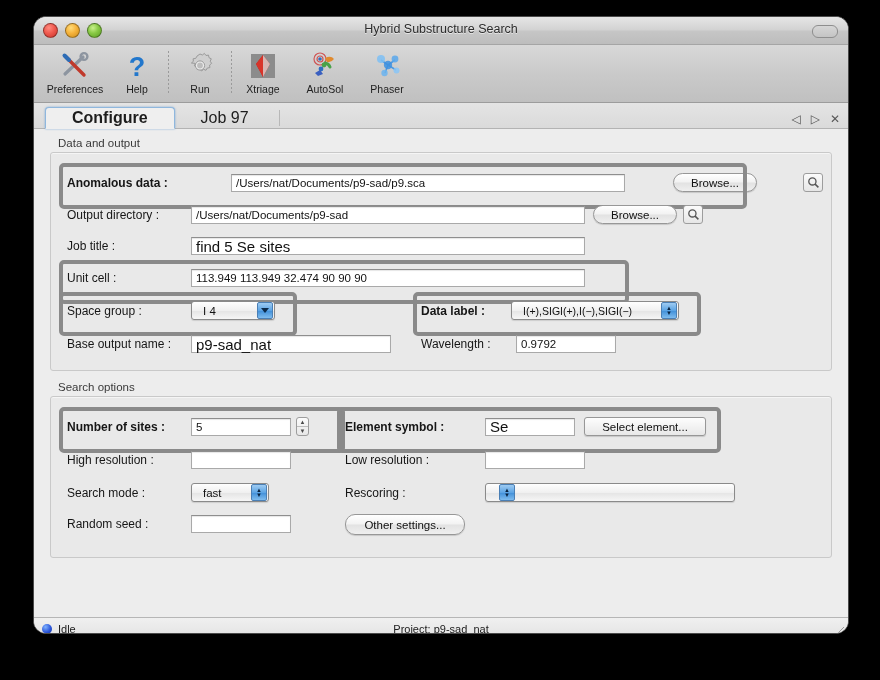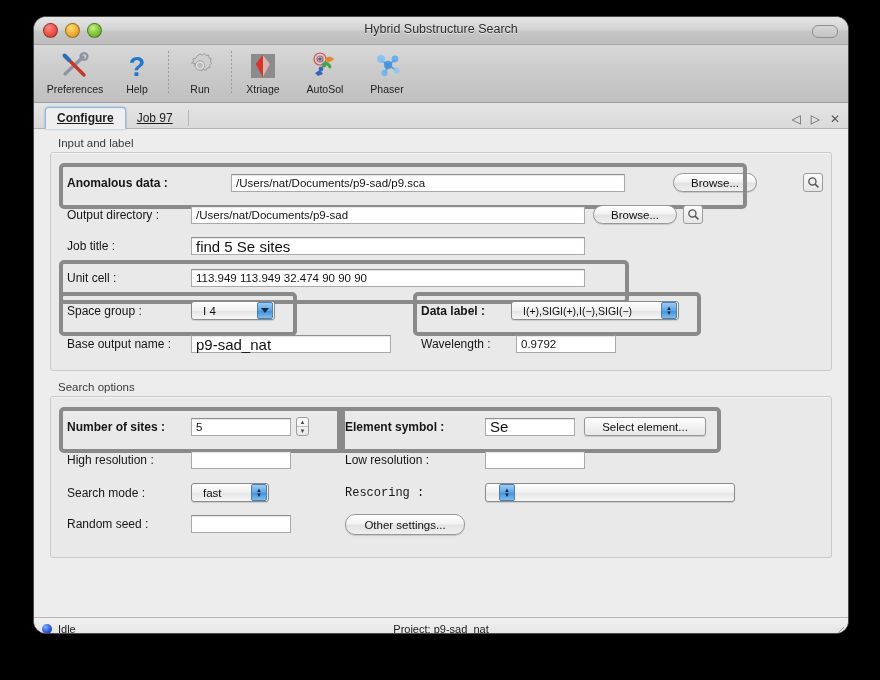--- a/index.html
+++ b/index.html
@@ -31,22 +31,22 @@
     border-bottom:1px solid #9c9c9c;}
   .tbitem{width:62px;display:flex;flex-direction:column;align-items:center;gap:1px;padding-top:2px;}
   .tbicon{width:32px;height:32px;display:flex;align-items:center;justify-content:center;}
   .tblabel{font-size:10.5px;color:#1e1e1e;}
   .tbsep{width:1px;height:42px;margin-top:3px;
      background:repeating-linear-gradient(to bottom,#9a9a9a 0 2px,transparent 2px 4px);}
 
   
   .tabstrip{height:25px;display:flex;align-items:flex-end;padding-left:11px;position:relative;
     background:linear-gradient(to bottom,#e4e4e4,#dadada);border-bottom:1px solid #b3b3b3;}
-  .tab{height:20px;padding:0 11px;display:flex;align-items:center;font-size:12px;color:#1d1d1d;
-    border-radius:4px 4px 0 0;text-decoration:underline;}
+  .tab{height:20px;padding:0 26px;display:flex;align-items:center;font-size:16px;color:#1d1d1d;
+    border-radius:4px 4px 0 0;}
   .tab.sel{background:#efefef;border:1px solid #8fb7dd;border-bottom:1px solid #efefef;
      font-weight:bold;box-shadow:0 0 2px rgba(90,150,210,.8);margin-bottom:-1px;}
   .tabdiv{width:1px;height:16px;background:#b8b8b8;margin:0 4px 2px 4px;}
   .tabctl{position:absolute;right:8px;bottom:3px;display:flex;gap:10px;align-items:center;color:#575757;}
   .tabctl span{font-size:12px;line-height:1;cursor:default;}
 
   
   .content{height:calc(616px - 27px - 54px - 25px - 22px);background:#ededed;
      padding:8px 16px 0 16px;box-sizing:border-box;}
   .grouplabel{font-size:11.5px;color:#3a3a3a;margin:0 0 3px 8px;}
@@ -217,21 +217,21 @@
     <div class="tabdiv"></div>
     <div class="tabctl">
       <span>◁</span>
       <span>▷</span>
       <span>✕</span>
     </div>
   </div>
 
   <div class="content">
 
-    <div class="grouplabel">Input and label</div>
+    <div class="grouplabel">Data and output</div>
     <div class="panel io">
 
       <div class="row" style="left:16px;top:20px;gap:40px;">
         <div class="lbl b" style="width:124px;">Anomalous data :</div>
         <div class="tfield" style="width:394px;">/Users/nat/Documents/p9-sad/p9.sca</div>
         <div class="btn" style="margin-left:8px;width:84px;">Browse...</div>
         <div class="iconbtn" style="margin-left:6px;">
           <svg width="13" height="13" viewBox="0 0 13 13">
                 <circle cx="5.4" cy="5.4" r="3.6" fill="none" stroke="#555" stroke-width="1.3"></circle>
                 <line x1="8.1" y1="8.1" x2="11.4" y2="11.4" stroke="#555" stroke-width="1.5"></line>
@@ -330,21 +330,21 @@
         <div class="lbl" style="width:124px;">Search mode :</div>
         <div class="popup" style="width:78px;">
           <div class="txt">fast</div>
           <div class="pbtn">
             <div class="a">▲</div>
                 <div class="a">▼</div>
           </div>
         </div>
       </div>
       <div class="row" style="left:294px;top:86px;">
-        <div class="lbl" style="width:140px;font-family:Liberation Mono, monospace;">Rescoring :</div>
+        <div class="lbl" style="width:140px;">Rescoring :</div>
         <div class="popup" style="width:250px;">
           <div class="pbtn">
             <div class="a">▲</div>
                 <div class="a">▼</div>
           </div>
         </div>
       </div>
 
       <div class="row" style="left:16px;top:118px;">
         <div class="lbl" style="width:124px;">Random seed :</div>

